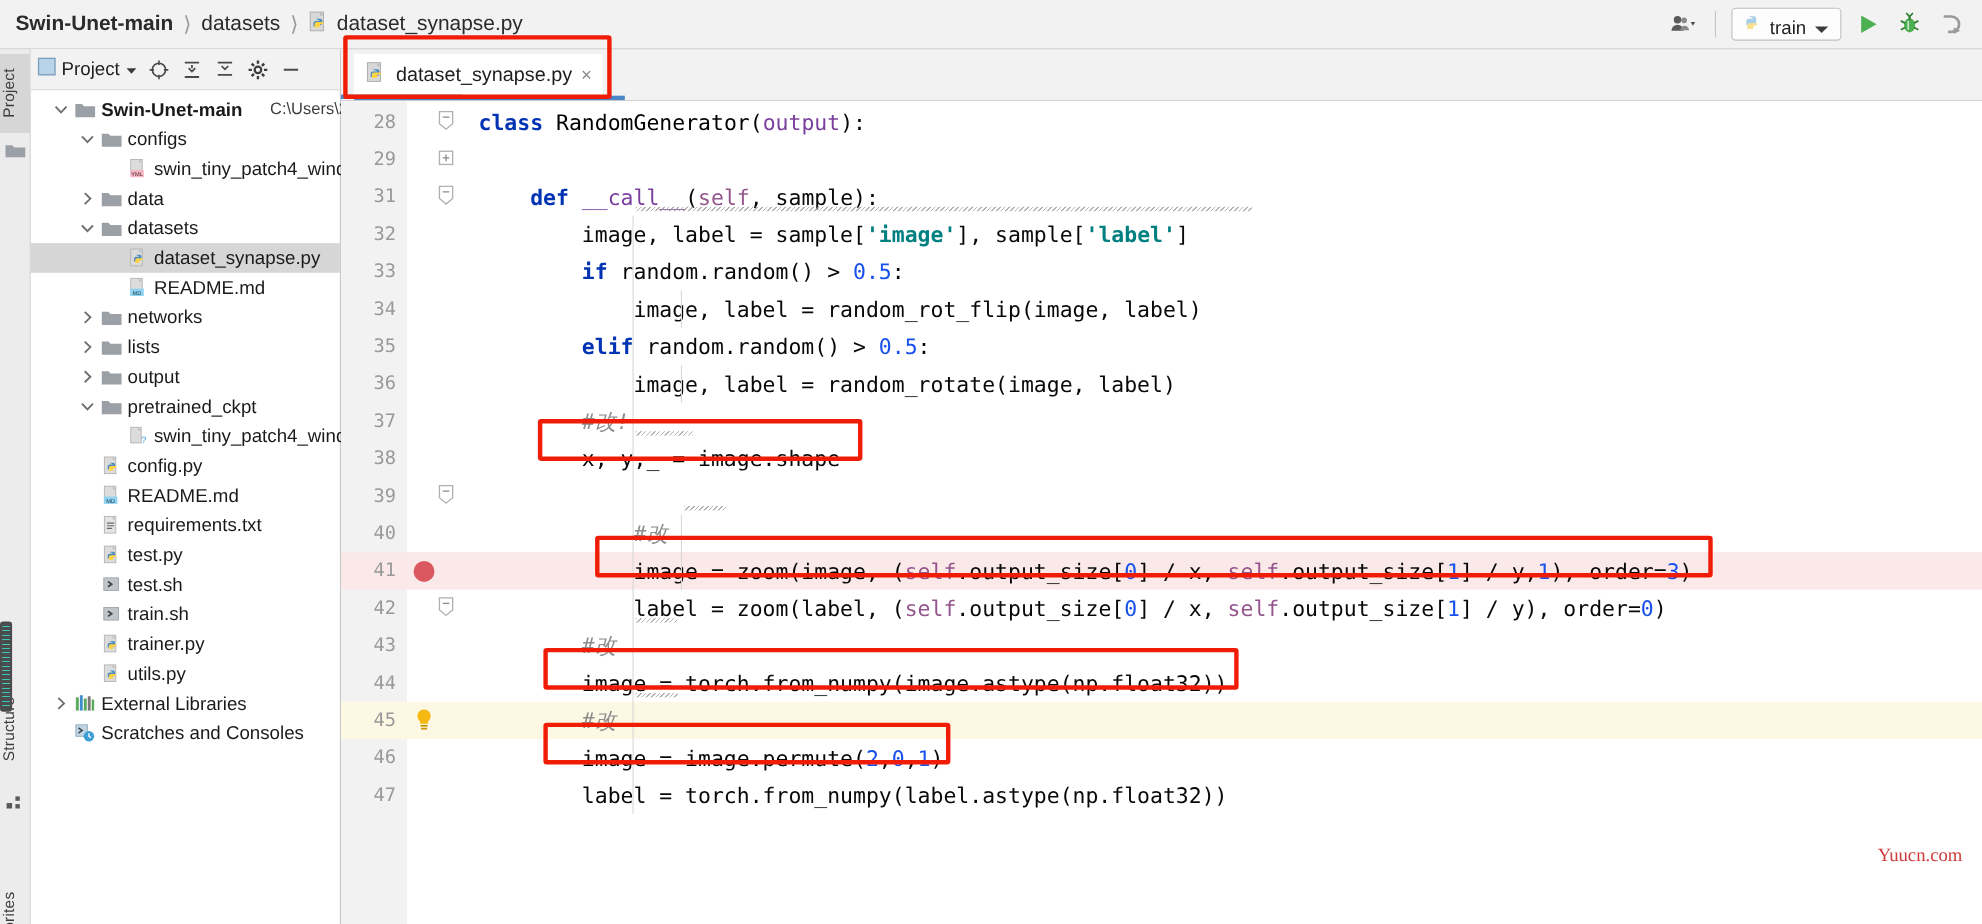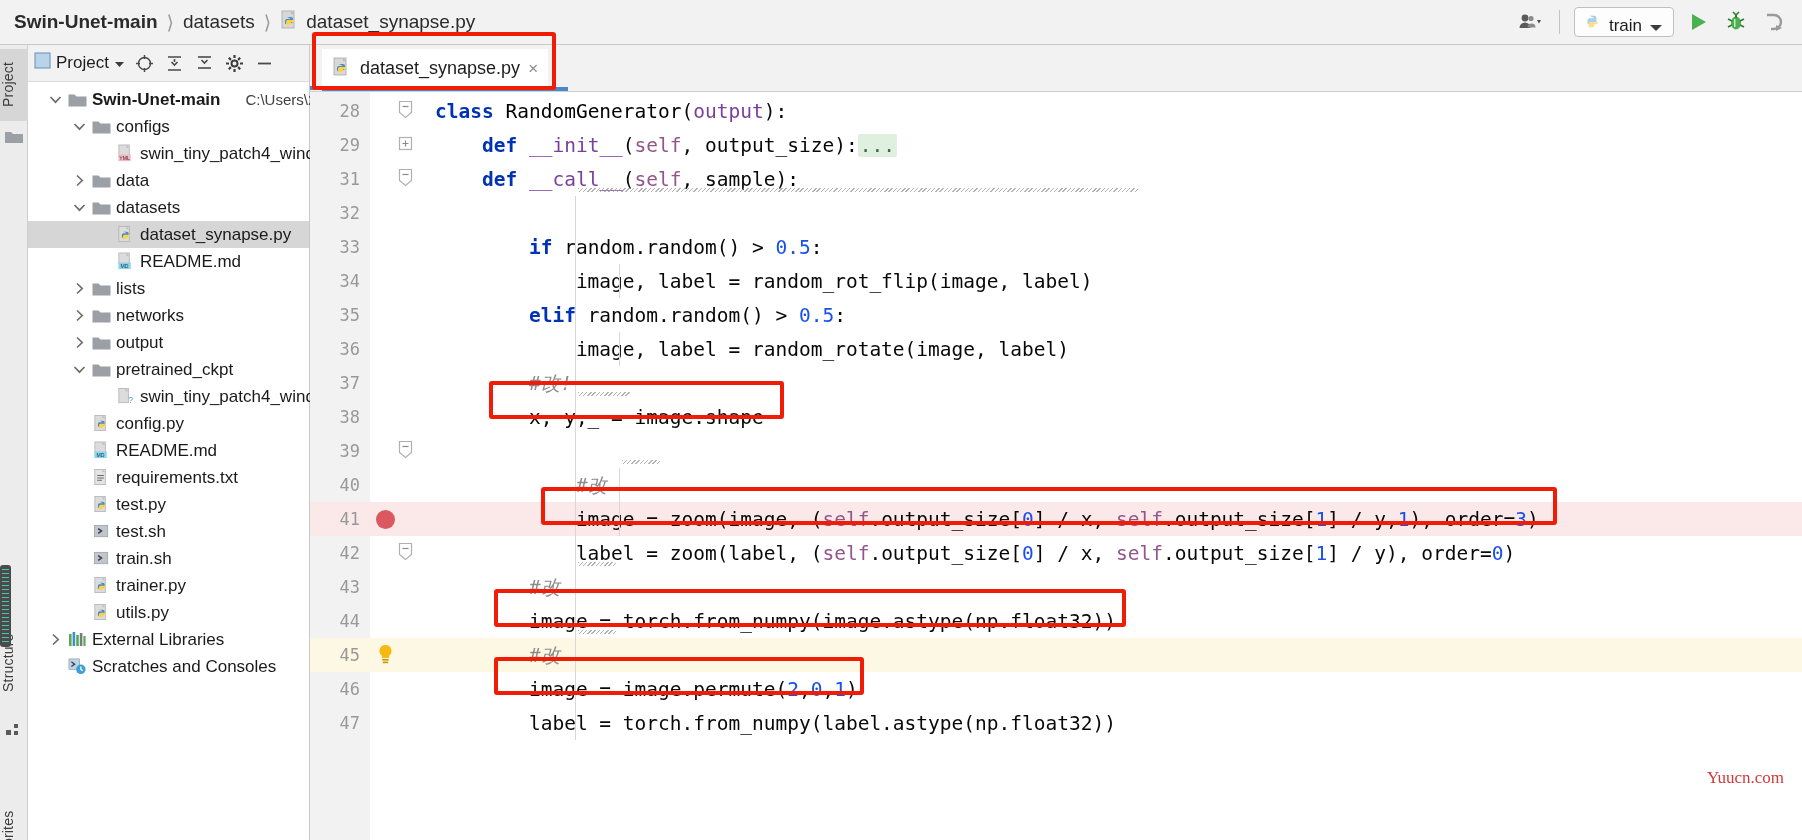--- a/index.html
+++ b/index.html
@@ -402,35 +402,35 @@
           <span class="tw">
             <svg width="9" height="13" viewBox="0 0 9 13">
               <path d="M2 1.5 L7.2 6.5 L2 11.5" fill="none" stroke="#6e6e6e" stroke-width="1.7"></path>
             </svg>
           </span>
           <span class="ticon">
             <svg width="19" height="16" viewBox="0 0 19 16">
               <path d="M0.5 2.5 h6 l2 2 h10 v10 h-18 Z" fill="#9aa0a6"></path>
             </svg>
           </span>
-          <span class="tlabel">lists</span>
+          <span class="tlabel">networks</span>
         </div>
         <div class="trow">
           <span style="flex: 0 0 auto; width: 38px;"></span>
           <span class="tw">
             <svg width="9" height="13" viewBox="0 0 9 13">
               <path d="M2 1.5 L7.2 6.5 L2 11.5" fill="none" stroke="#6e6e6e" stroke-width="1.7"></path>
             </svg>
           </span>
           <span class="ticon">
             <svg width="19" height="16" viewBox="0 0 19 16">
               <path d="M0.5 2.5 h6 l2 2 h10 v10 h-18 Z" fill="#9aa0a6"></path>
             </svg>
           </span>
-          <span class="tlabel">networks</span>
+          <span class="tlabel">lists</span>
         </div>
         <div class="trow">
           <span style="flex: 0 0 auto; width: 38px;"></span>
           <span class="tw">
             <svg width="9" height="13" viewBox="0 0 9 13">
               <path d="M2 1.5 L7.2 6.5 L2 11.5" fill="none" stroke="#6e6e6e" stroke-width="1.7"></path>
             </svg>
           </span>
           <span class="ticon">
             <svg width="19" height="16" viewBox="0 0 19 16">
@@ -625,32 +625,32 @@
               <path d="M5.5 7.5 h6" stroke="#8a8a8a" stroke-width="1.2"></path>
             </svg></div>
           <div class="code"><span class="kw">class </span><span class="cls">RandomGenerator</span><span>(</span><span class="fn">output</span><span>):</span></div>
         </div>
         <div class="row" style="top: 36px;">
           <div class="lnum">29</div>
           <div class="fold"><svg width="17" height="17" viewBox="0 0 17 17">
               <rect x="2.5" y="2.5" width="12" height="12" fill="none" stroke="#b0b0b0" stroke-width="1.2"></rect>
               <path d="M5.5 8.5 h6 M8.5 5.5 v6" stroke="#8a8a8a" stroke-width="1.2"></path>
             </svg></div>
-          <div class="code"><span>    </span><span class="kw">def </span><span class="fn">__init__</span><span>(</span><span class="self">self</span><span>, output_size):</span><span style="background: rgb(224, 240, 224); color: rgb(58, 111, 58); padding: 0px 2px; border-radius: 2px;">...</span></div>
         </div>
         <div class="row" style="top: 70px;">
           <div class="lnum">31</div>
           <div class="fold"><svg width="17" height="22" viewBox="0 0 17 22">
               <path d="M2.5 2.5 h12 v11 l-6 5 l-6 -5 Z" fill="none" stroke="#b0b0b0" stroke-width="1.2"></path>
               <path d="M5.5 7.5 h6" stroke="#8a8a8a" stroke-width="1.2"></path>
             </svg></div>
           <div class="code"><span>    </span><span class="kw">def </span><span class="fn">__call__</span><span>(</span><span class="self">self</span><span>, sample):</span></div>
         </div>
         <div class="row" style="top: 104px;">
           <div class="lnum">32</div>
+          <div class="code"><span>        image, label = sample[</span><span class="strt">'image'</span><span>], sample[</span><span class="strt">'label'</span><span>]</span></div>
         </div>
         <div class="row" style="top: 138px;">
           <div class="lnum">33</div>
           <div class="code"><span>        </span><span class="kw">if </span><span>random.random() &gt; </span><span class="num">0.5</span><span>:</span></div>
         </div>
         <div class="row" style="top: 172px;">
           <div class="lnum">34</div>
           <div class="code"><span>            image, label = random_rot_flip(image, label)</span></div>
         </div>
         <div class="row" style="top: 206px;">

